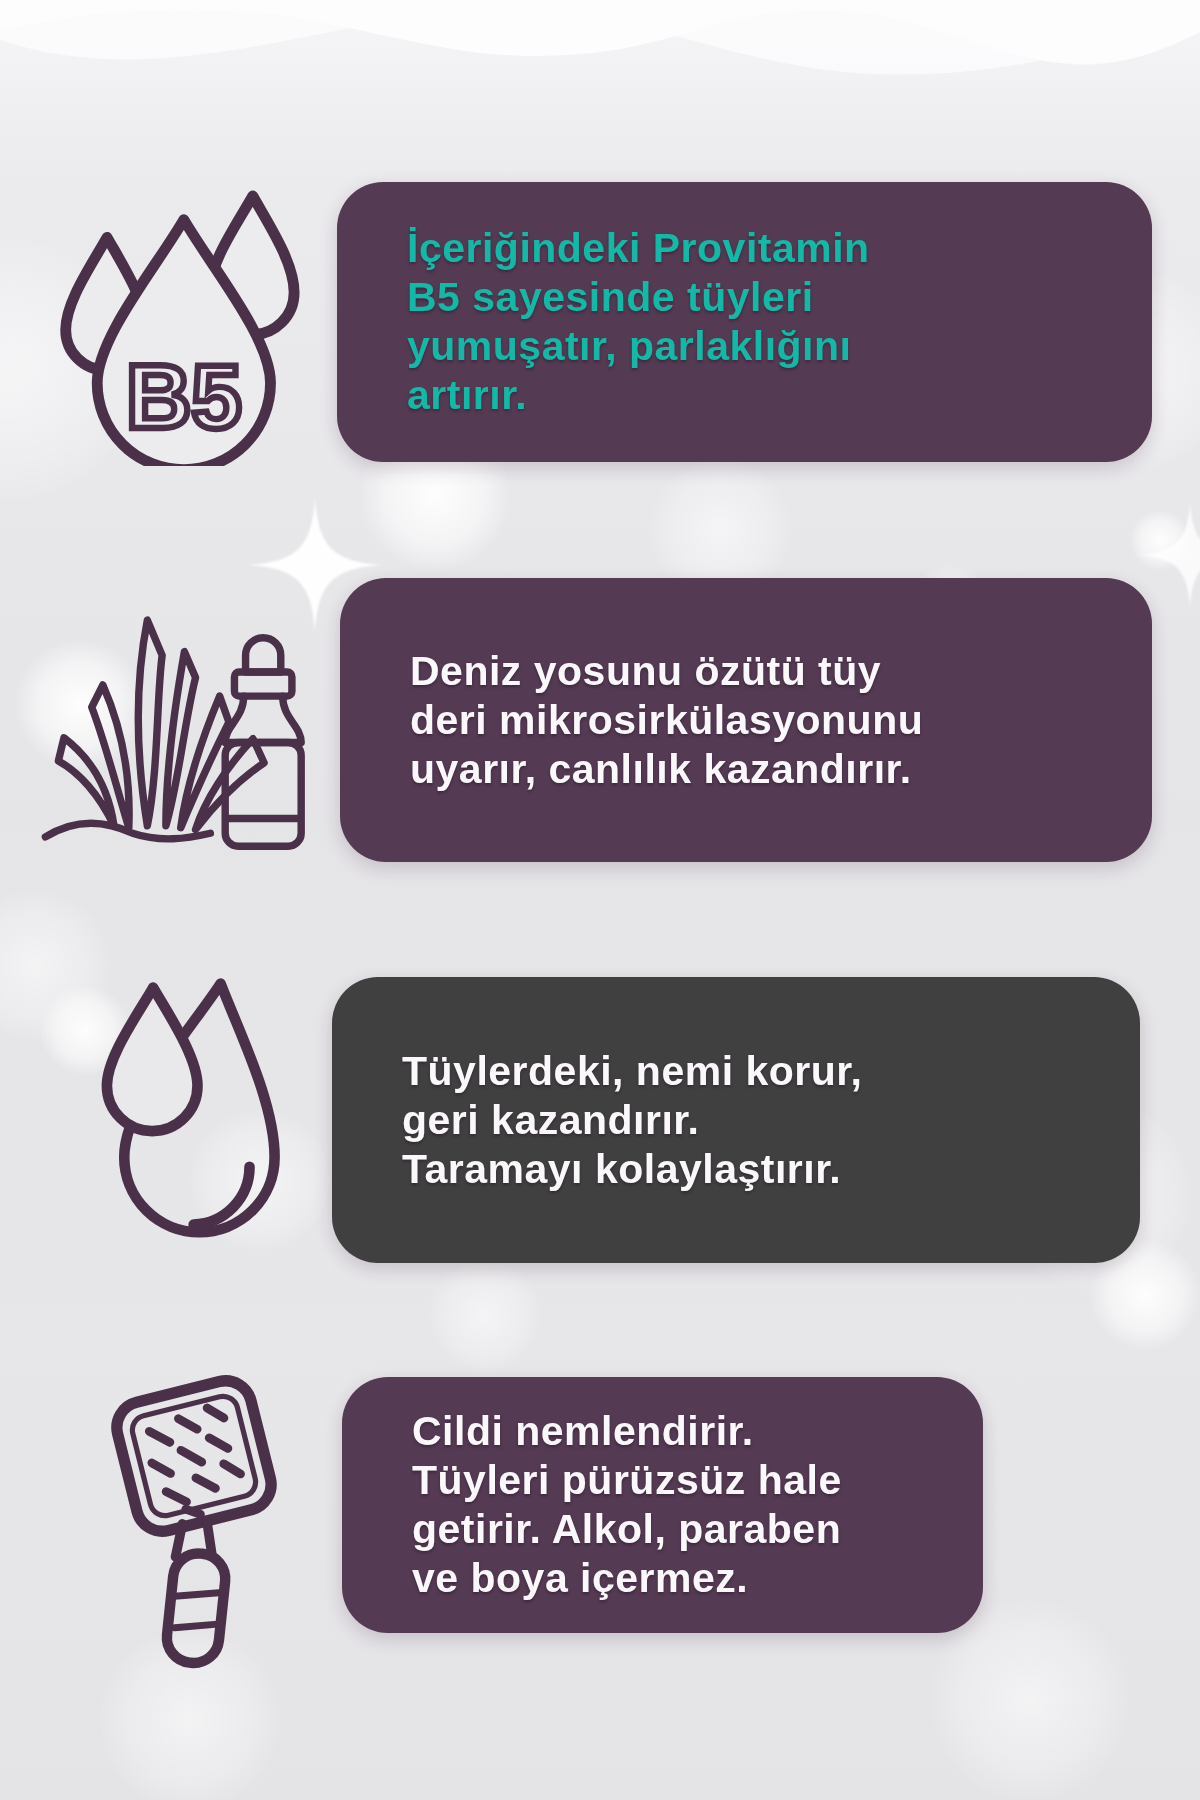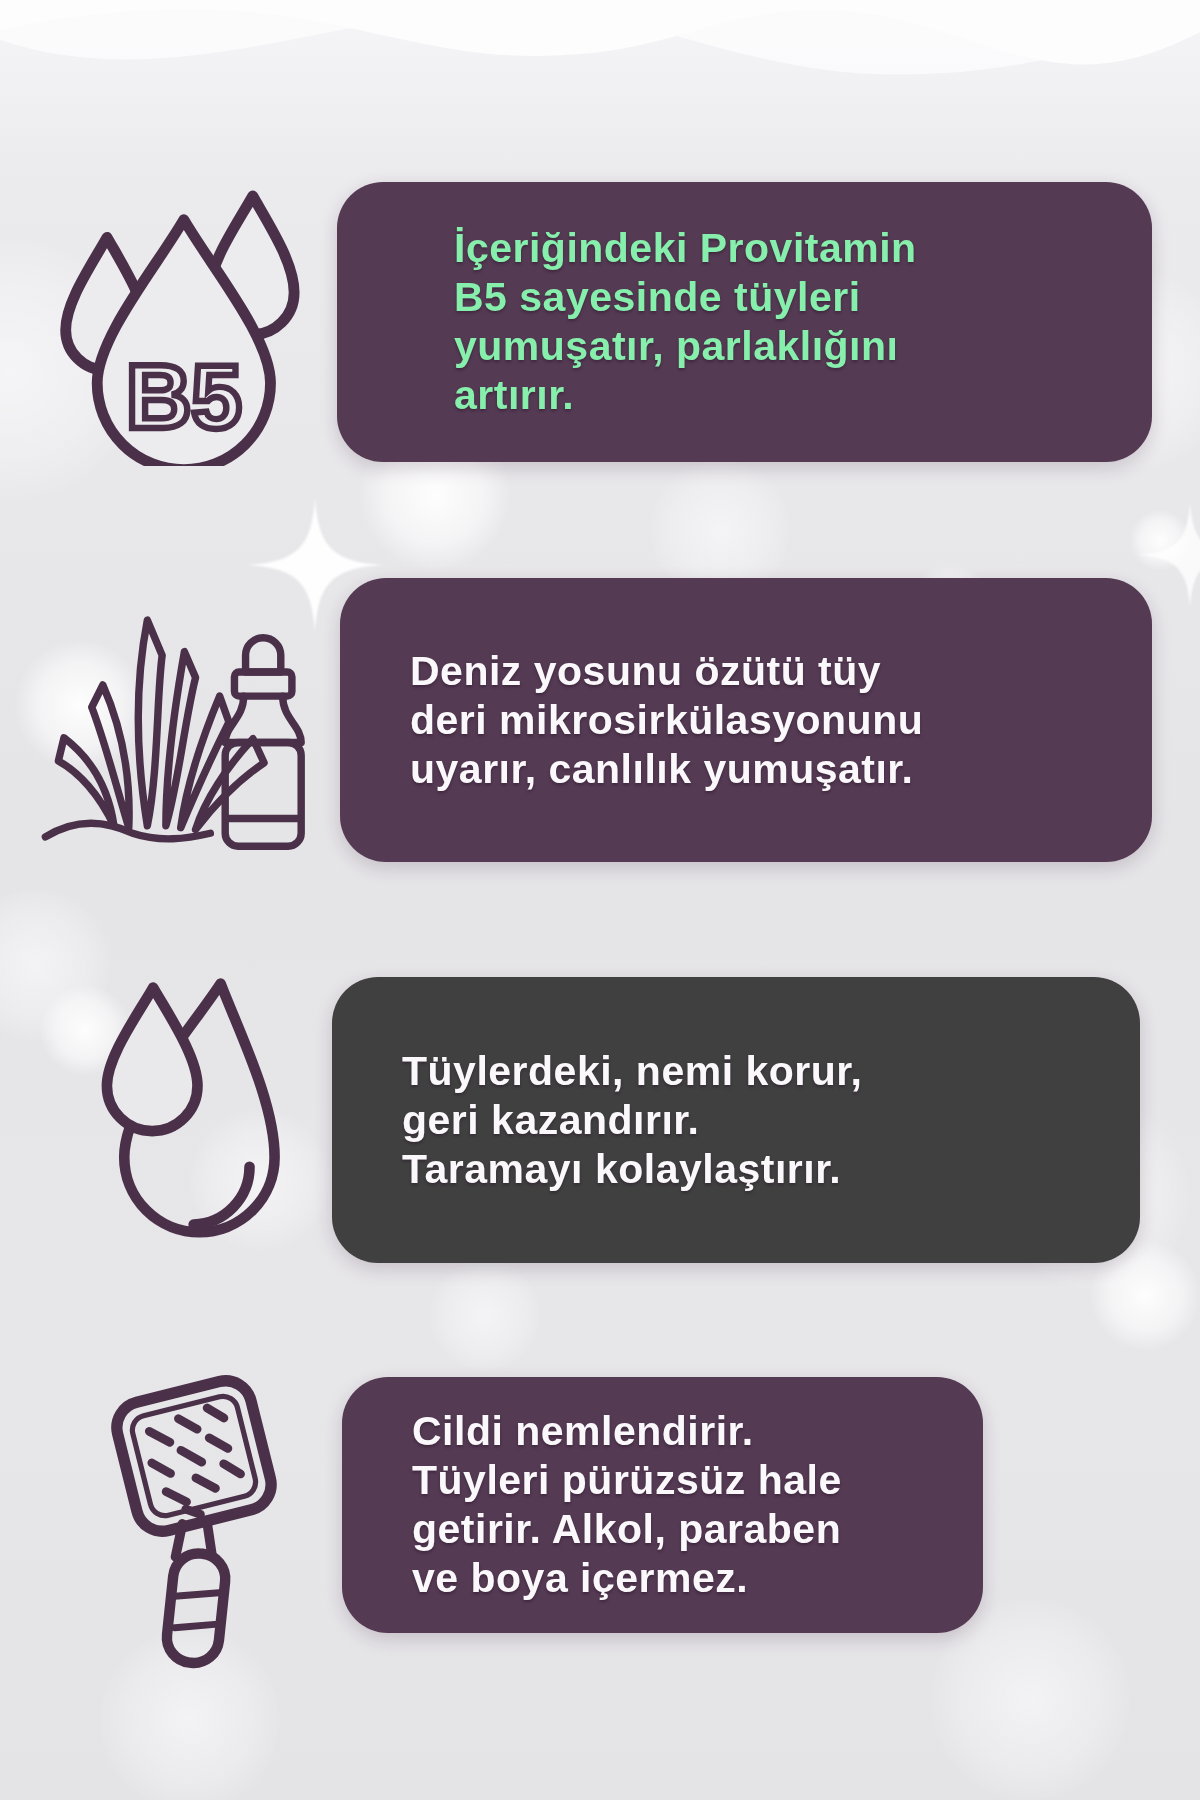--- a/index.html
+++ b/index.html
@@ -77,21 +77,21 @@
     <g fill="#ecebee" stroke="#4a3049" stroke-width="11" stroke-linejoin="round">
       <path d="M62,58 C45,88 20,124 20,152 a41,41 0 0 0 82,0 C102,124 79,88 62,58 Z"></path>
       <path d="M210,16 C193,46 166,84 166,114 a43,43 0 0 0 86,0 C252,84 227,46 210,16 Z"></path>
       <path d="M140,40 C112,88 52,160 52,206 a88,88 0 0 0 176,0 C228,160 168,88 140,40 Z"></path>
     </g>
     <text x="140" y="252" text-anchor="middle" font-family="Liberation Sans, DejaVu Sans, sans-serif" font-size="92" font-weight="bold" fill="none" stroke="#4a3049" stroke-width="6.5">B5</text>
   </svg>
 </div>
 
 <div class="card" style="left:337px;top:182px;width:815px;height:280px;background:#543a53;">
-  <div class="card-text" style="color:#86efac;margin-left:47px;">İçeriğindeki Provitamin
+  <div class="card-text" style="color:#14b8a6;">İçeriğindeki Provitamin
 B5 sayesinde tüyleri
 yumuşatır, parlaklığını
 artırır.</div>
 </div>
 
 <div class="icon" style="left:38px;top:560px;width:278px;height:300px;">
   <svg viewBox="0 0 300 310">
     <g fill="none" stroke="#4a3049" stroke-width="8" stroke-linecap="round" stroke-linejoin="round">
       <path d="M28,185 C58,208 76,238 82,280 C66,246 44,222 22,210 Z"></path>
       <path d="M70,128 C92,178 100,232 98,282 C84,236 72,188 58,152 Z"></path>
@@ -105,21 +105,21 @@
       <path d="M222,140 C222,164 202,172 202,190 L284,190 C284,172 264,164 264,140"></path>
       <rect x="202" y="190" width="82" height="112" rx="14"></rect>
       <path d="M206,272 L280,272"></path>
     </g>
   </svg>
 </div>
 
 <div class="card" style="left:340px;top:578px;width:812px;height:284px;background:#543a53;">
   <div class="card-text" style="color:#faf8fa;">Deniz yosunu özütü tüy
 deri mikrosirkülasyonunu
-uyarır, canlılık yumuşatır.</div>
+uyarır, canlılık kazandırır.</div>
 </div>
 
 <div class="icon" style="left:78px;top:968px;width:212px;height:280px;">
   <svg viewBox="0 0 220 290">
     <g fill="none" stroke="#4a3049" stroke-width="11" stroke-linecap="round" stroke-linejoin="round">
       <path d="M148,16 C118,62 48,140 48,196 a78,78 0 0 0 156,0 C204,140 168,68 148,16 Z"></path>
       <path d="M178,206 a60,60 0 0 1 -58,60"></path>
     </g>
     <path d="M78,20 C62,48 30,92 30,122 a47,47 0 0 0 94,0 C124,92 94,48 78,20 Z" fill="#e9e8eb" stroke="#4a3049" stroke-width="11" stroke-linejoin="round"></path>
   </svg>

